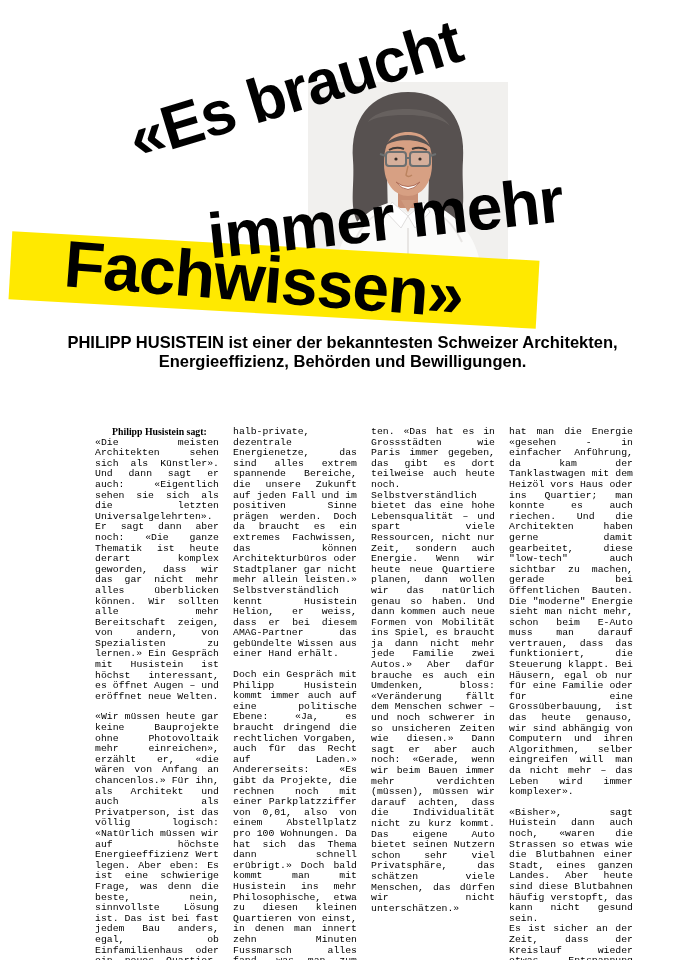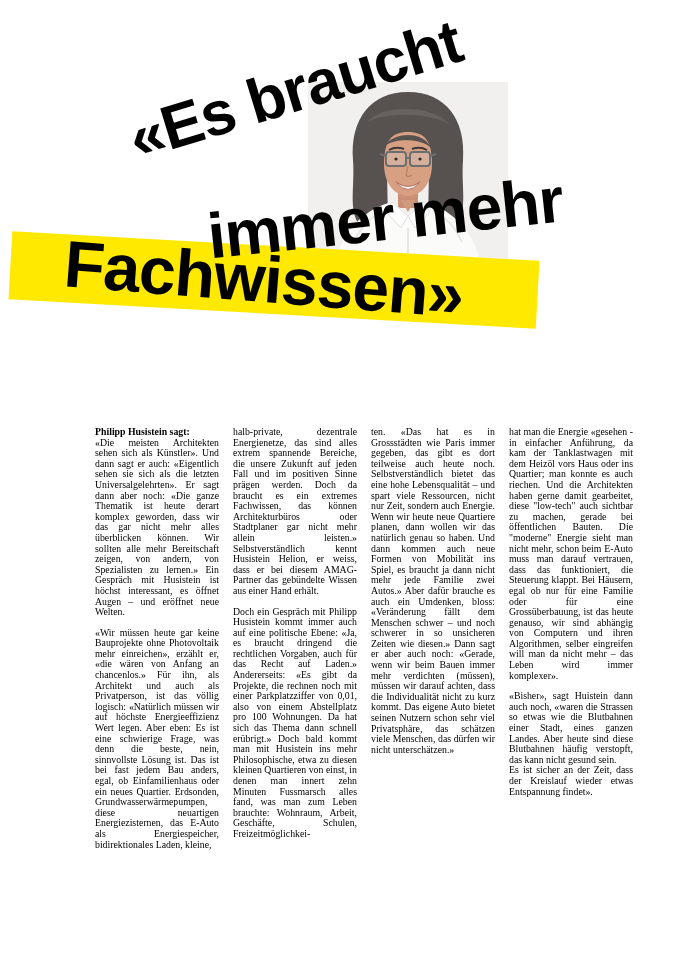--- a/index.html
+++ b/index.html
@@ -22,22 +22,22 @@
   .hl3{left:64px;top:246px;font-size:66px;transform:rotate(4.5deg);}
 
   
   .intro{position:absolute;left:50px;top:333px;width:585px;z-index:3;
          font-weight:bold;font-size:16.5px;line-height:19px;text-align:center;}
 
   
   .columns{position:absolute;left:95px;top:427px;display:flex;gap:14px;z-index:3;
            font-family:"Liberation Serif",serif;font-size:9.8px;line-height:10.6px;}
   .col{width:124px;text-align:justify;}
-  .col p{margin:0 0 10px 0;white-space:pre-line;hyphens:auto;-webkit-hyphens:auto;}
-  .lead{font-weight:bold;}
+  .col p{margin:0 0 10px 0;white-space:pre-line;hyphens:auto;font-family:Liberation Mono, monospace;-webkit-hyphens:auto;}
+  .lead{font-weight:bold;margin-left:17px;}
 </style>
 </head>
 <body>
 
 <div class="page">
 
   <div class="photo">
     <svg width="200" height="182" viewBox="0 0 200 182" xmlns="http://www.w3.org/2000/svg">
       <rect x="0" y="0" width="200" height="182" fill="#f1f0ee"></rect>
 
@@ -74,20 +74,22 @@
     </svg>
   </div>
 
   <div class="band" style="background: rgb(255, 233, 0);"></div>
 
   <div class="hl hl1">«Es braucht</div>
   <div class="hl hl2">immer mehr</div>
   <div class="hl hl3">Fachwissen»</div>
 
   <div class="intro">
+    <div>PHILIPP HUSISTEIN ist einer der bekanntesten Schweizer Architekten,</div>
+    <div>Energieeffizienz, Behörden und Bewilligungen.</div>
   </div>
 
   <div class="columns">
     <div class="col">
       <span class="lead">Philipp Husistein sagt:</span>
       <p>«Die meisten Architekten sehen sich als Künstler». Und dann sagt er auch: «Eigentlich sehen sie sich als die letzten Universalgelehrten». Er sagt dann aber noch: «Die ganze Thematik ist heute derart komplex geworden, dass wir das gar nicht mehr alles überblicken können. Wir sollten alle mehr Bereitschaft zeigen, von andern, von Spezialisten zu lernen.» Ein Gespräch mit Husistein ist höchst interessant, es öffnet Augen – und eröffnet neue Welten.</p>
       <p>«Wir müssen heute gar keine Bauprojekte ohne Photovoltaik mehr einreichen», erzählt er, «die wären von Anfang an chancenlos.» Für ihn, als Architekt und auch als Privatperson, ist das völlig logisch: «Natürlich müssen wir auf höchste Energieeffizienz Wert legen. Aber eben: Es ist eine schwierige Frage, was denn die beste, nein, sinnvollste Lösung ist. Das ist bei fast jedem Bau anders, egal, ob Einfamilienhaus oder ein neues Quartier. Erdsonden, Grundwasserwärmepumpen, diese neuartigen Energiezisternen, das E-Auto als Energiespeicher, bidirektionales Laden, kleine,</p>
     </div>
     <div class="col">
       <p>halb-private, dezentrale Energienetze, das sind alles extrem spannende Bereiche, die unsere Zukunft auf jeden Fall und im positiven Sinne prägen werden. Doch da braucht es ein extremes Fachwissen, das können Architekturbüros oder Stadtplaner gar nicht mehr allein leisten.» Selbstverständlich kennt Husistein Helion, er weiss, dass er bei diesem AMAG-Partner das gebündelte Wissen aus einer Hand erhält.</p>

